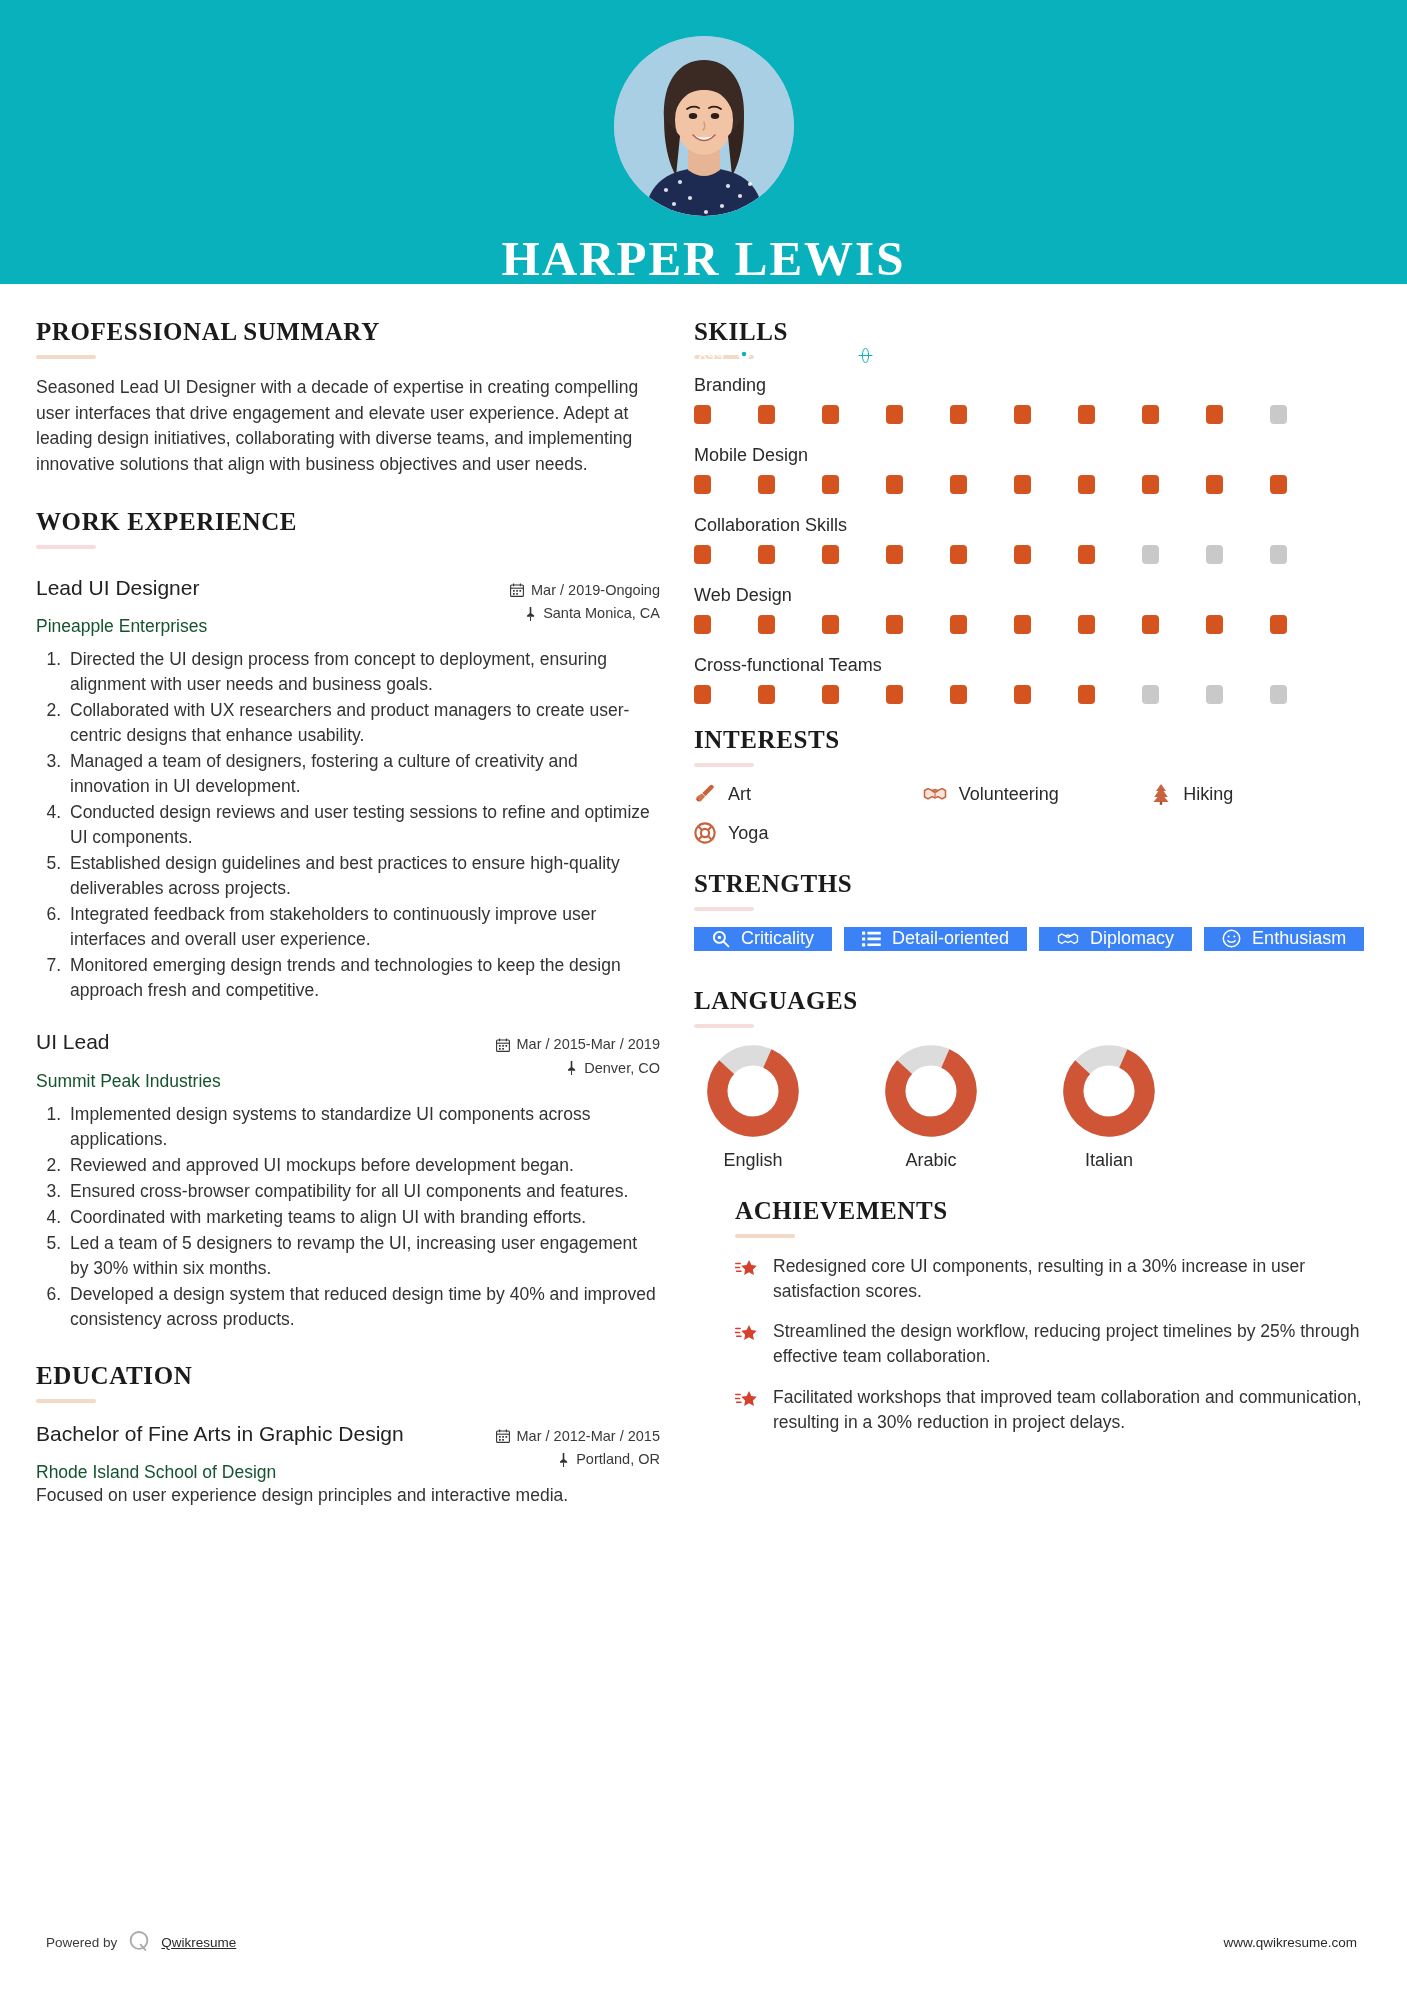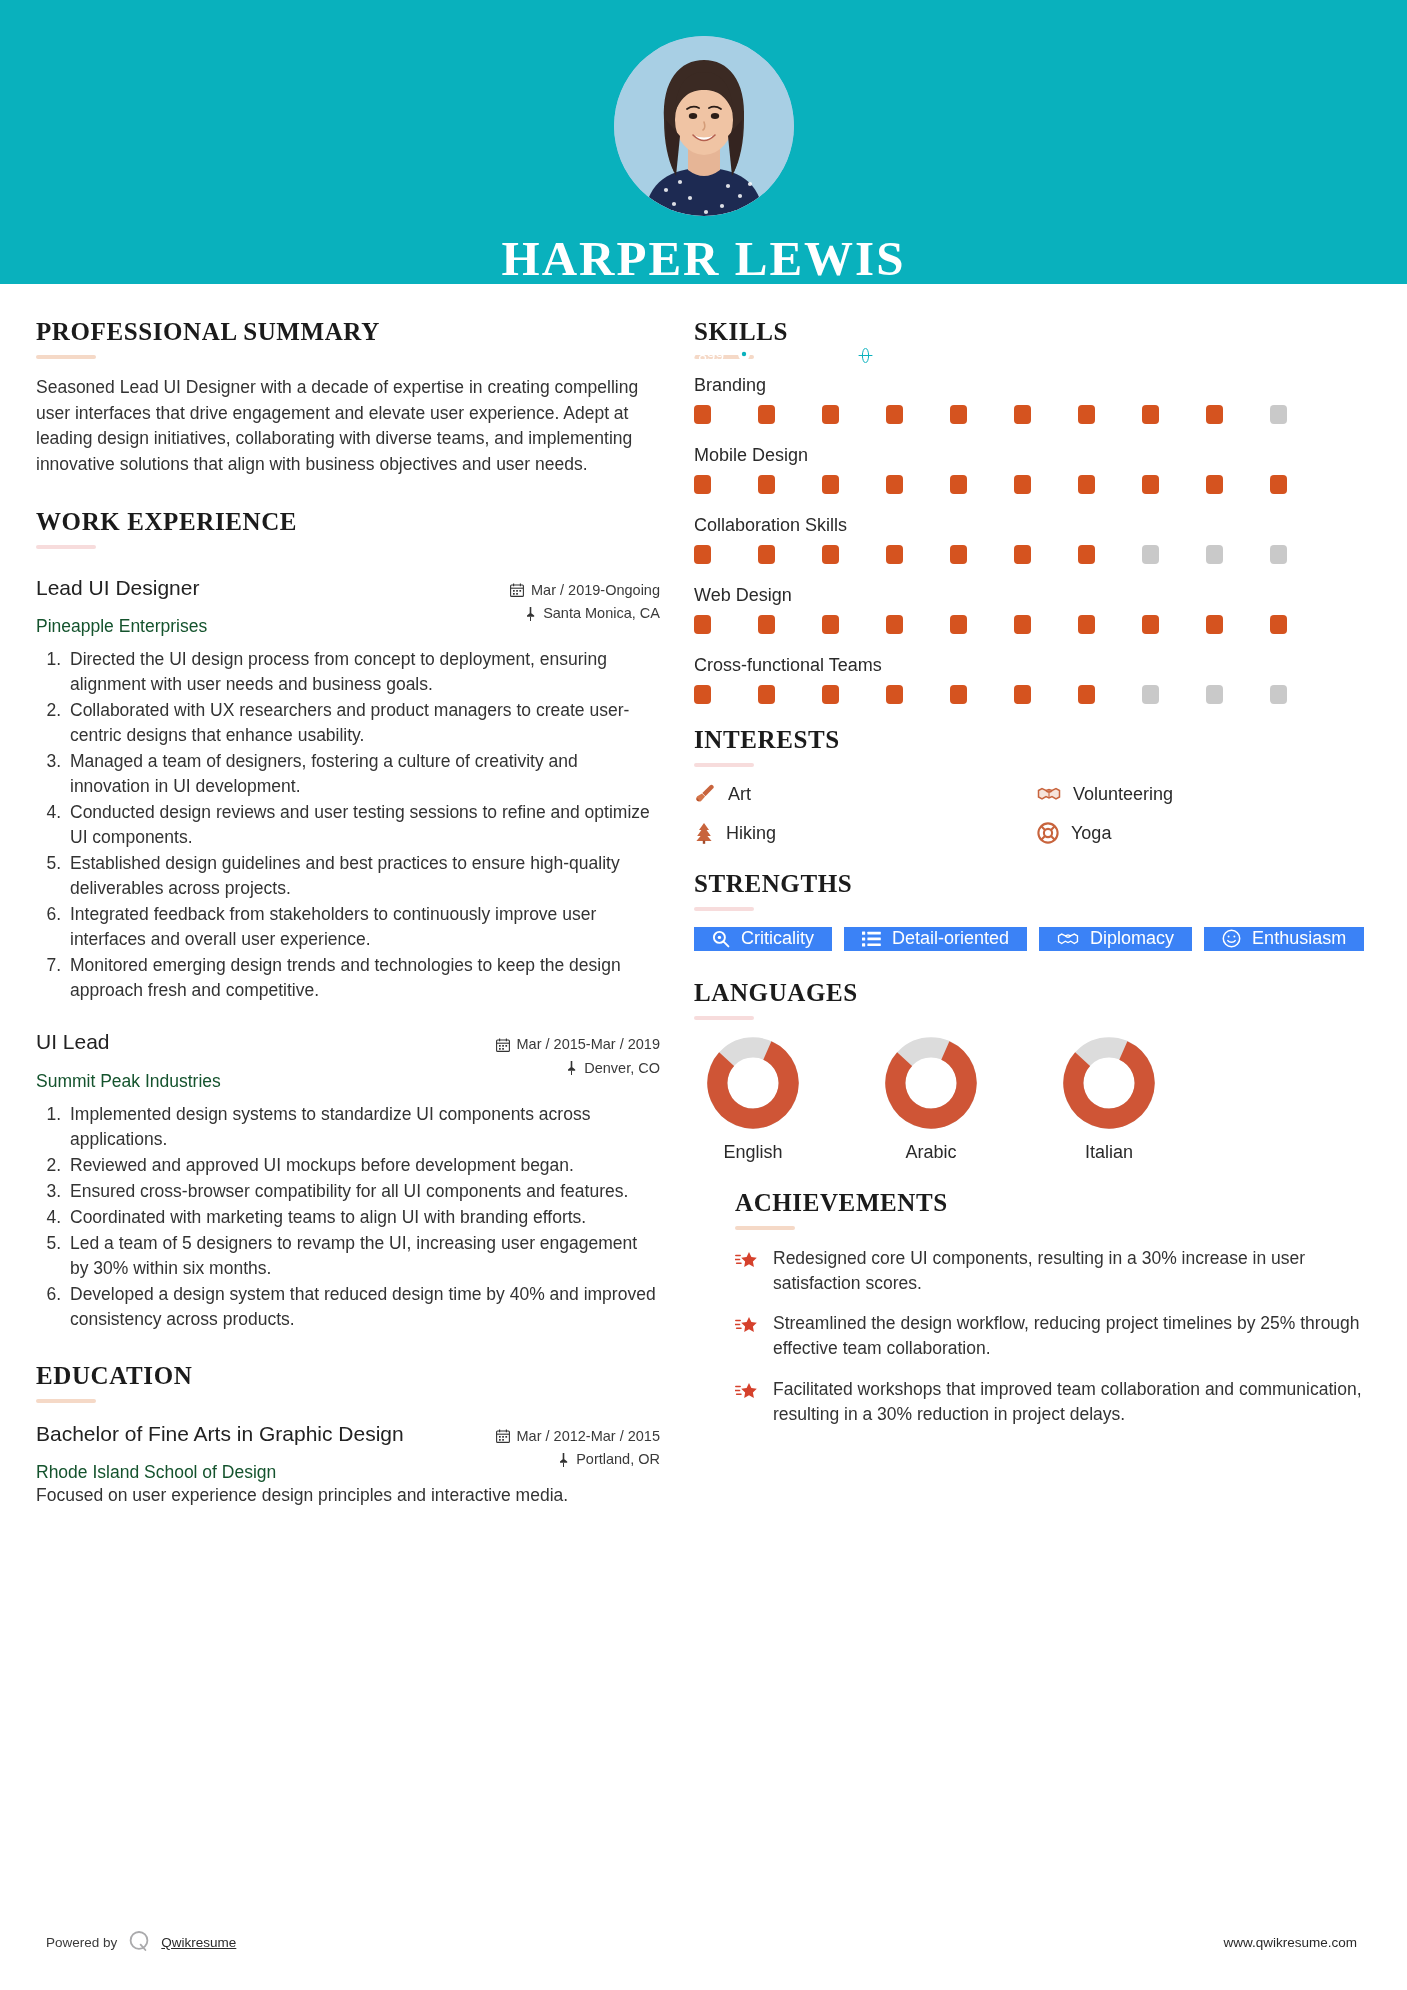--- a/index.html
+++ b/index.html
@@ -160,21 +160,21 @@
     flex: none;
     margin-right: 47px;
   }
   .dot:last-child { margin-right: 0; }
   .dot.off { background: #c9c9c9; }
   .skill-rowgap { height: 14px; }
 
   
   .interests-grid {
     display: grid;
-    grid-template-columns: 1fr 1fr;
+    grid-template-columns: 1fr 1fr 1fr;
     row-gap: 17px;
     column-gap: 10px;
   }
   .interest {
     display: flex;
     align-items: center;
     gap: 12px;
     font-size: 18px;
     color: #2a2a2a;
   }
@@ -697,21 +697,21 @@
               <circle cx="6.6" cy="7.4" r="1" fill="#ffffff" stroke="none"></circle>
               <circle cx="12.4" cy="7.4" r="1" fill="#ffffff" stroke="none"></circle>
               <path d="M5.8 11.6 C7.3 13.8 11.7 13.8 13.2 11.6" stroke-linecap="round"></path>
             </svg>
           </span>
           <span>Enthusiasm</span>
         </div>
       </div>
     </div>
 
-    <div style="margin-top:28px;">
+    <div style="margin-top:36px;">
       <div class="sec-title">LANGUAGES</div>
       <div class="sec-rule pink"></div>
 
       <div class="langs">
         <div class="lang">
           <svg width="94" height="94" viewBox="0 0 42 42">
             <circle cx="21" cy="21" r="15.9" fill="none" stroke="#dcdcdc" stroke-width="9"></circle>
             <circle cx="21" cy="21" r="15.9" fill="none" stroke="#cf5536" stroke-width="9" stroke-dasharray="79.9 20.1" stroke-dashoffset="-0.5" transform="rotate(-68 21 21)"></circle>
           </svg>
           <div class="lang-label">English</div>

